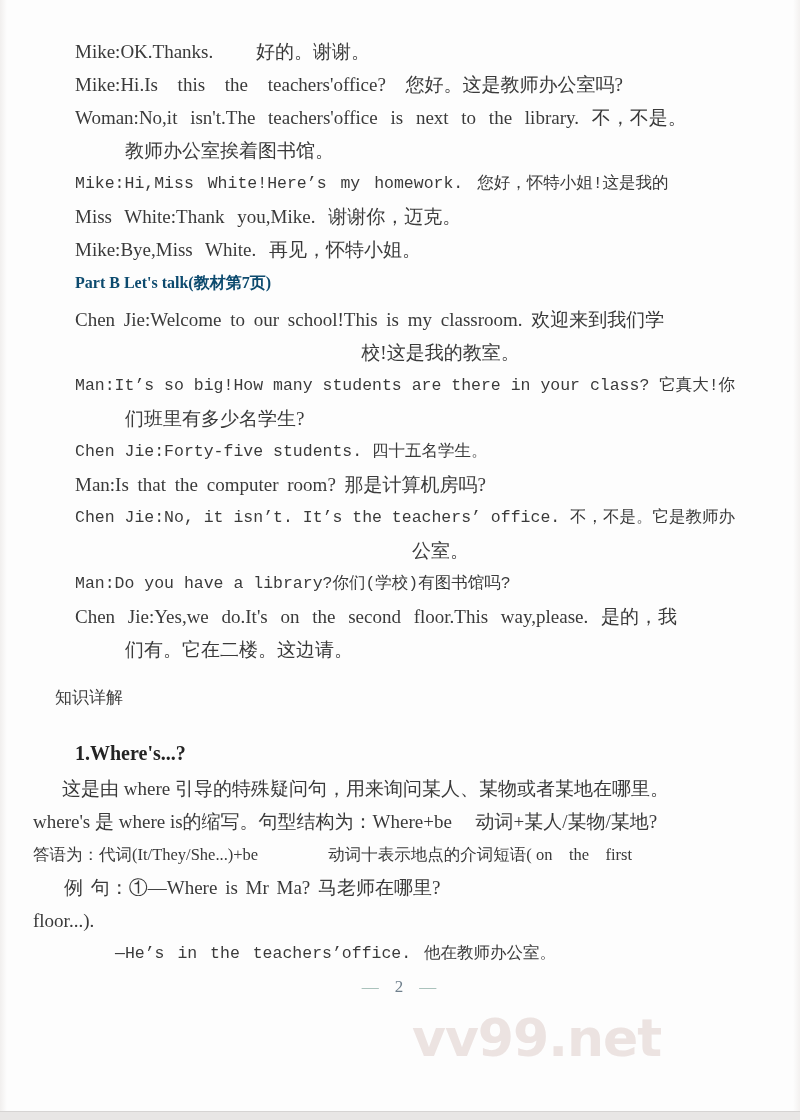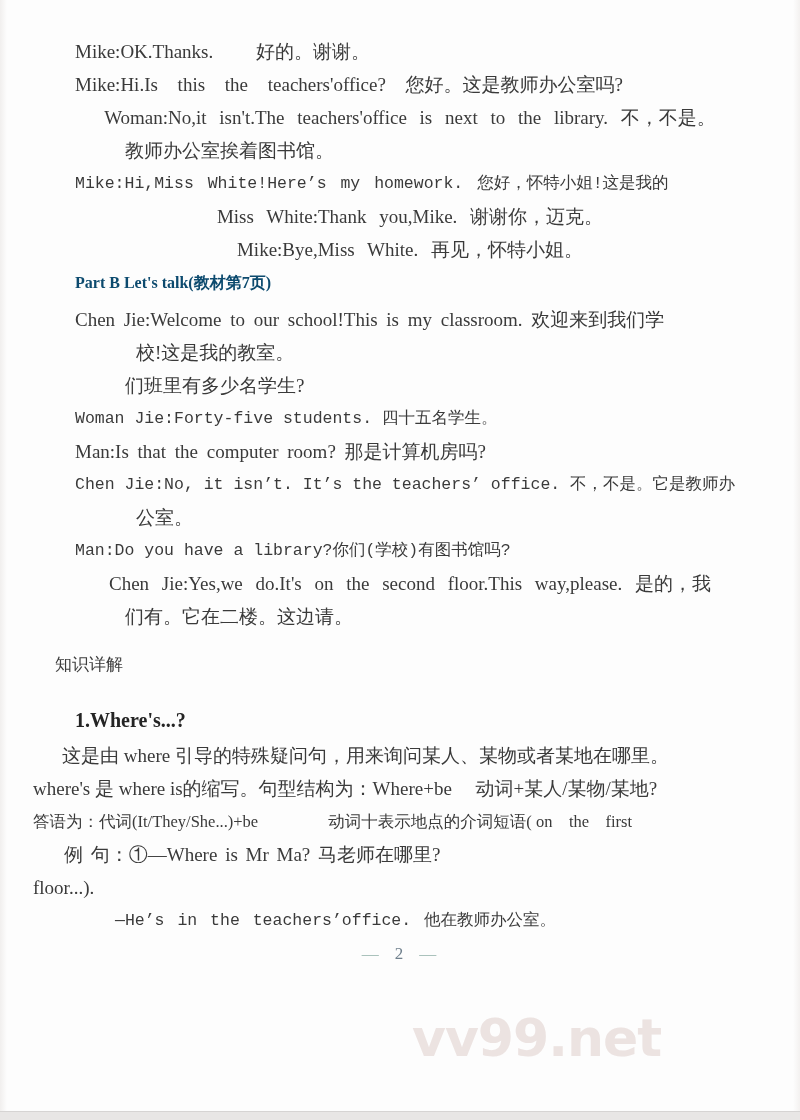--- a/index.html
+++ b/index.html
@@ -29,25 +29,25 @@
 
   .line{
     font-size:19px;line-height:23px;
     margin:0 55px 10px 75px;
     white-space:nowrap;
   }
   .serif{font-family:"Liberation Serif", serif;}
   .mono{font-family:Liberation Mono, monospace;font-size:16.5px;margin-right:28px;}
   .kai{font-family:"Liberation Serif", serif;}
   .wsw{word-spacing:15px;}
-  .wsm{word-spacing:8px;text-align:center;}
+  .wsm{word-spacing:8px;}
   .wss{word-spacing:4px;}
   .c0{padding-left:38px;}
   .c1{padding-left:50px;}
-  .c2{padding-left:61px;}
+  .c2{padding-left:61px;text-align:center;}
 
   .part-heading{
     font-weight:bold;font-size:16px;line-height:24px;color:#0c4a6e;
     margin:6px 55px 13px 75px;white-space:nowrap;
   }
   .section-label{
     font-family:"Liberation Sans","DejaVu Sans", sans-serif;
     font-size:17px;line-height:22px;color:#3d3d3d;
     margin:26px 0 0 55px;white-space:nowrap;
   }
@@ -81,22 +81,23 @@
       <div class="line serif">Mike:OK.Thanks.　　 好的。谢谢。</div>
       <div class="line serif wsw">Mike:Hi.Is this the teachers'office? 您好。这是教师办公室吗?</div>
       <div class="line serif wsm">Woman:No,it isn't.The teachers'office is next to the library. 不，不是。</div>
       <div class="line kai c1">教师办公室挨着图书馆。</div>
       <div class="line mono wss">Mike:Hi,Miss White!Here’s my homework. 您好，怀特小姐!这是我的</div>
       <div class="line serif wsm">Miss White:Thank you,Mike. 谢谢你，迈克。</div>
       <div class="line serif wsm">Mike:Bye,Miss White. 再见，怀特小姐。</div>
       <div class="part-heading">Part B Let's talk(教材第7页)</div>
       <div class="line serif wss">Chen Jie:Welcome to our school!This is my classroom. 欢迎来到我们学</div>
       <div class="line kai c2">校!这是我的教室。</div>
+      <div class="line mono">Man:It’s so big!How many students are there in your class? 它真大!你</div>
       <div class="line kai c1">们班里有多少名学生?</div>
-      <div class="line mono">Woman Jie:Forty-five students. 四十五名学生。</div>
+      <div class="line mono">Chen Jie:Forty-five students. 四十五名学生。</div>
       <div class="line serif wss">Man:Is that the computer room? 那是计算机房吗?</div>
       <div class="line mono">Chen Jie:No, it isn’t. It’s the teachers’ office. 不，不是。它是教师办</div>
       <div class="line kai c2">公室。</div>
       <div class="line mono">Man:Do you have a library?你们(学校)有图书馆吗?</div>
       <div class="line serif wsm">Chen Jie:Yes,we do.It's on the second floor.This way,please. 是的，我</div>
       <div class="line kai c1">们有。它在二楼。这边请。</div>
       <div class="section-label">知识详解</div>
       <div class="sub-heading">1.Where's...?</div>
       <div class="line serif para pind">这是由 where 引导的特殊疑问句，用来询问某人、某物或者某地在哪里。</div>
       <div class="line serif para">where's 是 where is的缩写。句型结构为：Where+be　 动词+某人/某物/某地?</div>

